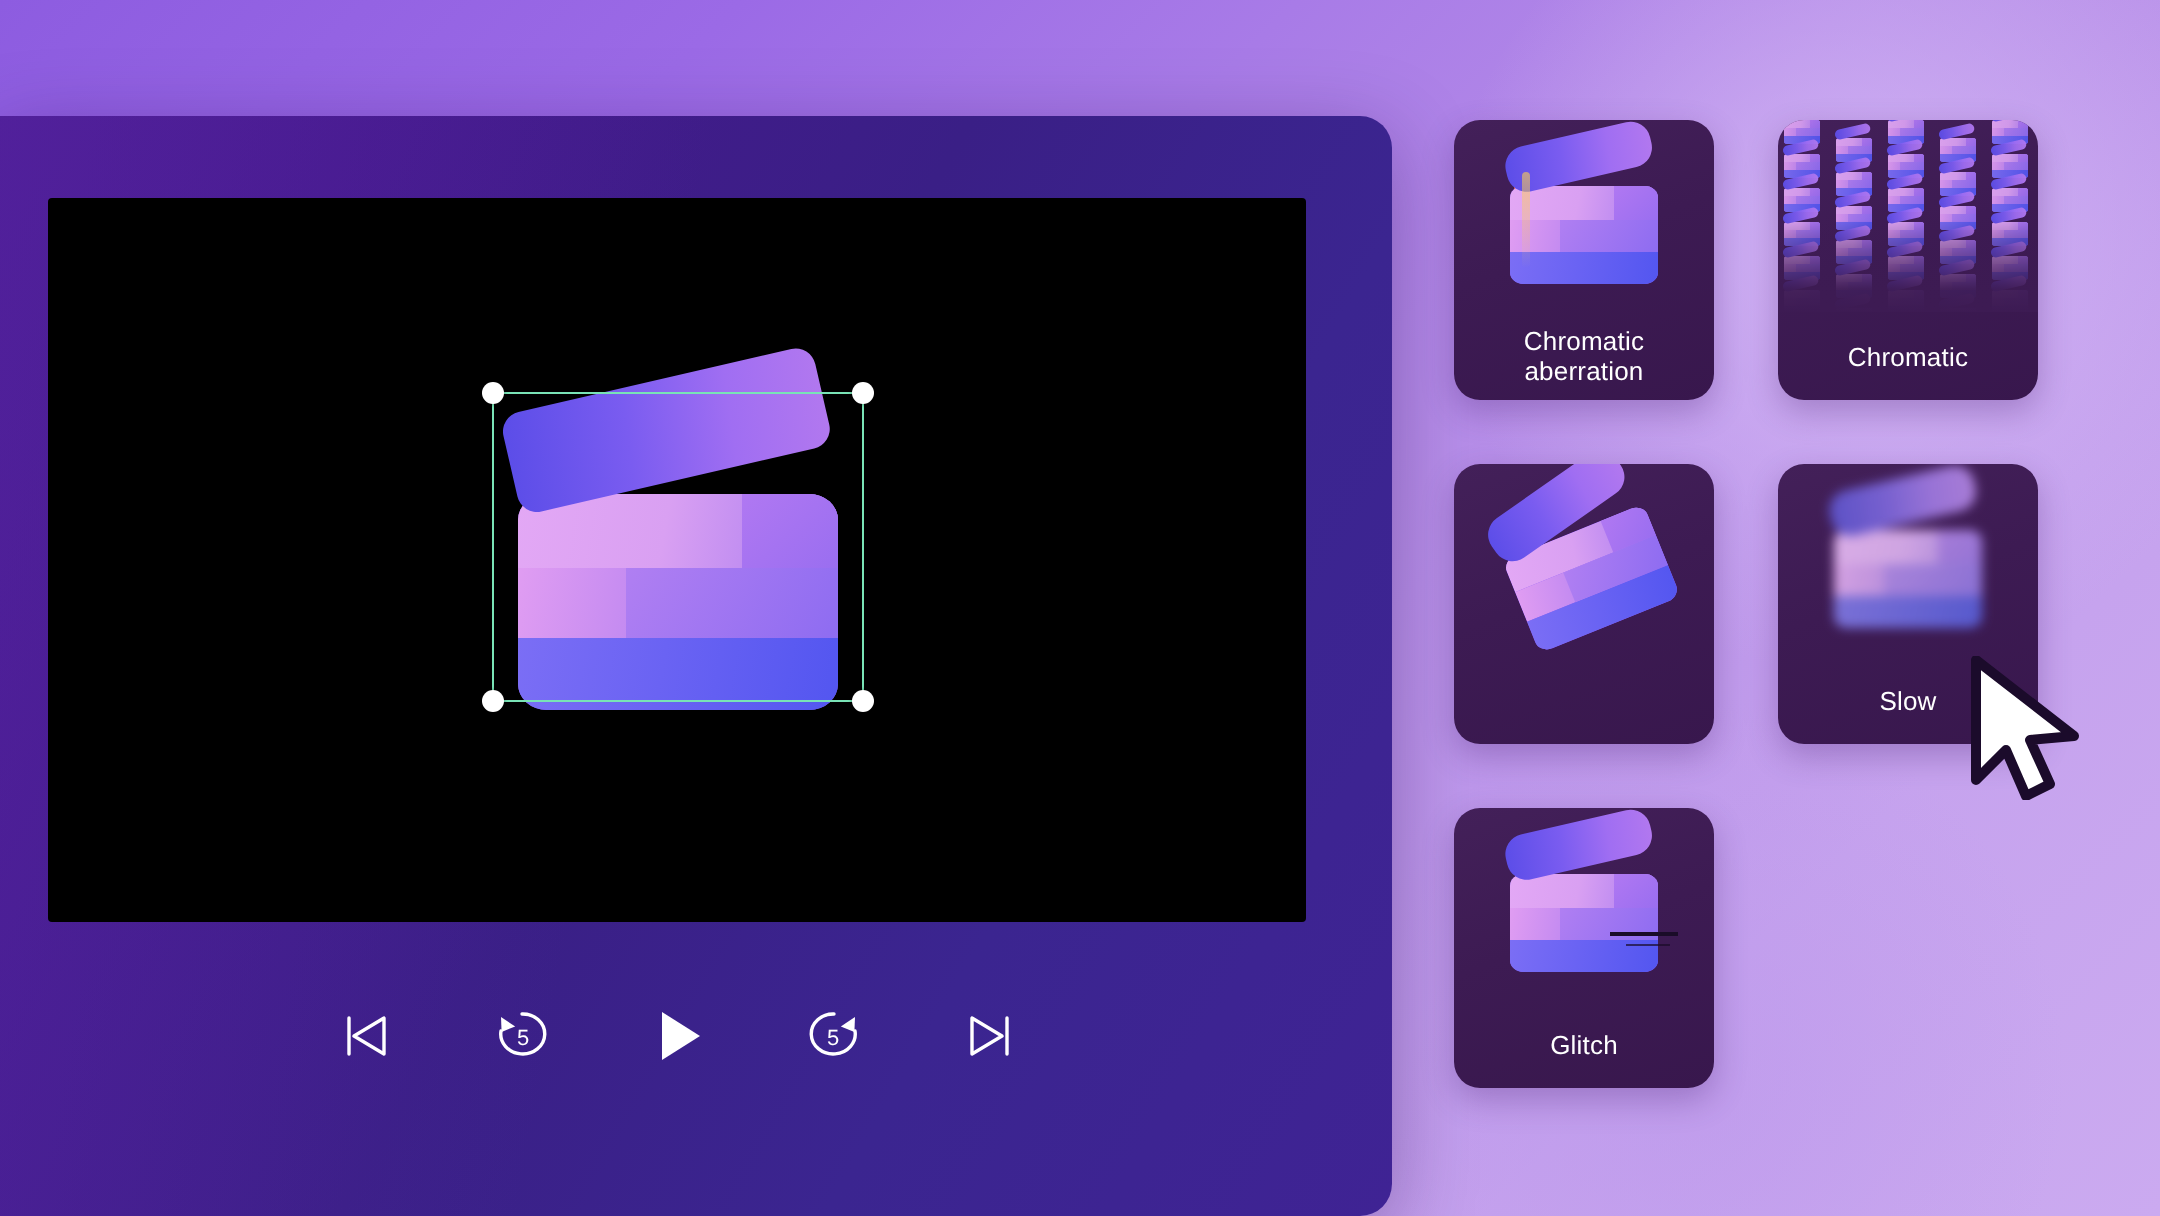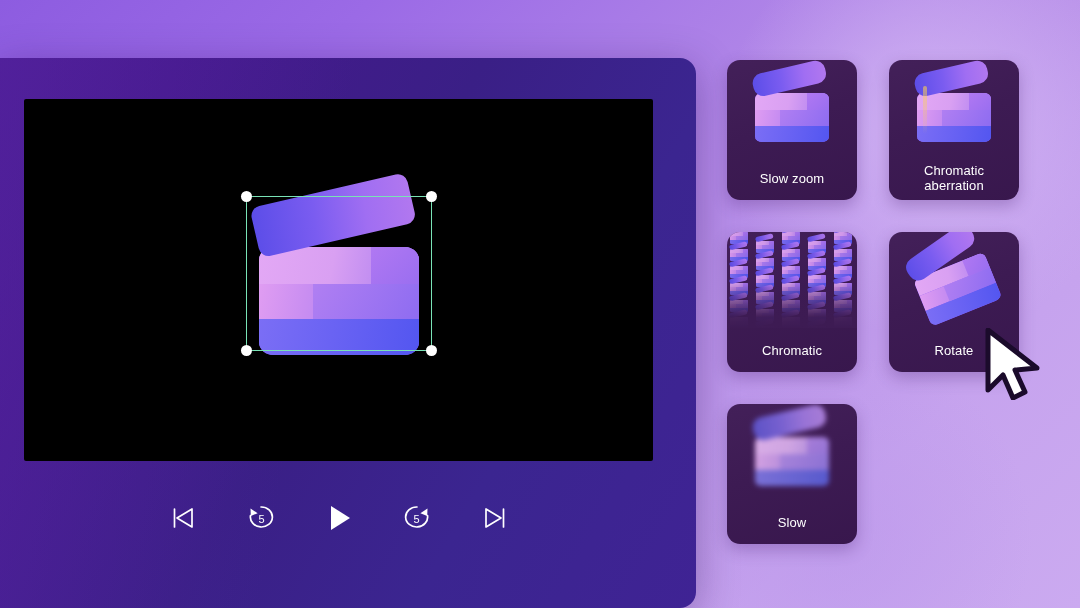--- a/index.html
+++ b/index.html
@@ -331,35 +331,20 @@
           <path d="M6 6 L6 24 L21 15 Z" fill="none" stroke="#fff" stroke-width="1.7" stroke-linejoin="round"></path>
           <line x1="23.5" y1="6" x2="23.5" y2="24" stroke="#fff" stroke-width="1.7" stroke-linecap="round"></line>
         </svg>
       </button>
 
     </div>
   </div>
 
   <div class="effects-grid">
 
-    <div class="effect-card">
-      <div class="effect-thumb">
-        <div class="clap" style="width:74px;height:68px;">
-          <div class="clap-body">
-            <div class="band b1"></div>
-              <div class="band b2"></div>
-              <div class="band b3"></div>
-            <div class="blk-a"></div>
-              <div class="blk-b"></div>
-          </div>
-          <div class="clap-top"></div>
-        </div>
-      </div>
-      <div class="effect-label">Slow zoom</div>
-    </div>
 
     <div class="effect-card">
       <div class="effect-thumb">
         <div class="fx-chromatic" style="position:relative;width:74px;height:68px;">
           <div class="clap" style="width:74px;height:68px;">
             <div class="clap-body">
               <div class="band b1"></div>
                 <div class="band b2"></div>
                 <div class="band b3"></div>
               <div class="blk-a"></div>
@@ -743,41 +728,59 @@
               <div class="band b1"></div>
                 <div class="band b2"></div>
                 <div class="band b3"></div>
               <div class="blk-a"></div>
                 <div class="blk-b"></div>
             </div>
             <div class="clap-top"></div>
           </div>
         </div>
       </div>
-      <div class="effect-label">Rotate</div>
     </div>
 
     <div class="effect-card">
       <div class="effect-thumb">
         <div class="fx-smoke">
           <div class="clap" style="width:74px;height:68px;">
             <div class="clap-body">
               <div class="band b1"></div>
                 <div class="band b2"></div>
                 <div class="band b3"></div>
               <div class="blk-a"></div>
                 <div class="blk-b"></div>
             </div>
             <div class="clap-top"></div>
           </div>
         </div>
       </div>
       <div class="effect-label">Slow</div>
     </div>
 
+    <div class="effect-card">
+      <div class="effect-thumb">
+        <div class="fx-glitch" style="position:relative;width:74px;height:68px;">
+          <div class="clap" style="width:74px;height:68px;">
+            <div class="clap-body">
+              <div class="band b1"></div>
+                <div class="band b2"></div>
+                <div class="band b3"></div>
+              <div class="blk-a"></div>
+                <div class="blk-b"></div>
+            </div>
+            <div class="clap-top"></div>
+          </div>
+          <div class="glitch-line gl1"></div>
+          <div class="glitch-line gl2"></div>
+        </div>
+      </div>
+      <div class="effect-label">Glitch</div>
+    </div>
 
   </div>
 
   <div class="cursor">
     <svg width="62" height="72" viewBox="0 0 62 72">
       <path d="M4 2 L4 62 L19 47 L29 70 L41 64 L31 42 L53 40 Z" fill="#ffffff" stroke="#1b0b2b" stroke-width="5" stroke-linejoin="round"></path>
     </svg>
   </div>
 
 </div>

